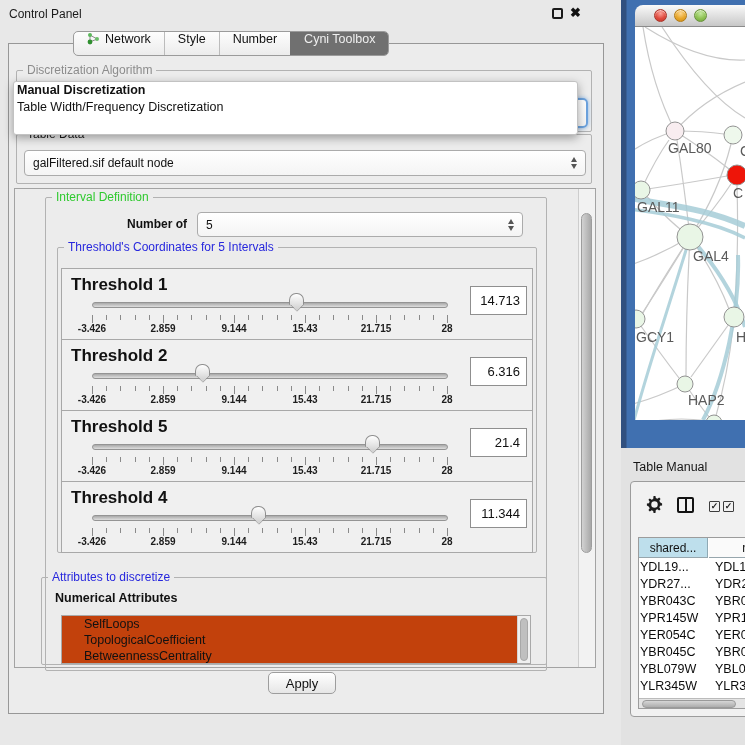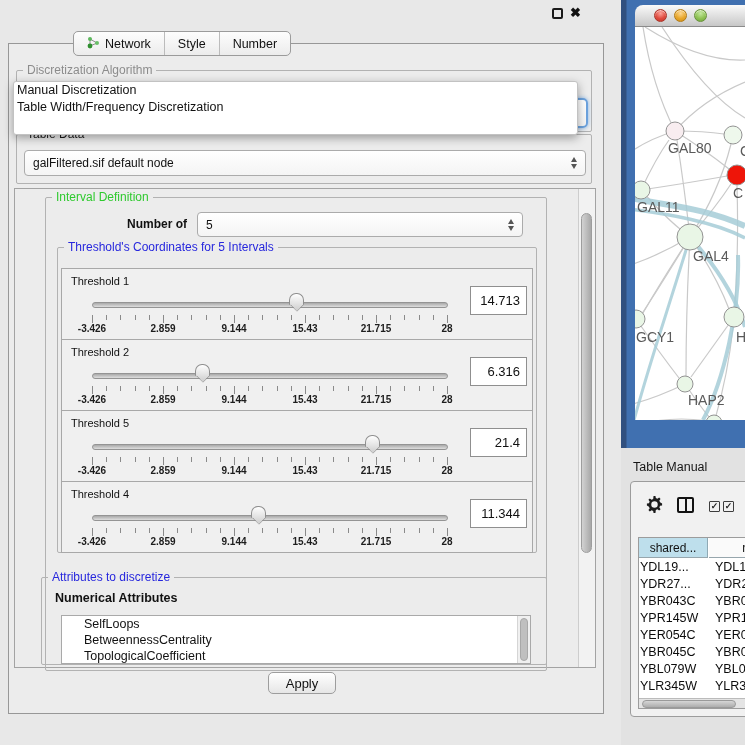--- a/index.html
+++ b/index.html
@@ -10,64 +10,64 @@
 
   
   .ttl{position:absolute;left:0;top:0;width:620px;height:27px;font-size:12px;
        display:flex;align-items:center;padding-left:9px;color:#1a1a1a}
   .float-ic{position:absolute;left:552px;top:8px;width:11px;height:11px;border:2px solid #1a1a1a;border-radius:2px}
   .close-ic{position:absolute;left:570px;top:5px;font-size:13px;font-weight:bold;color:#111}
   .mainpanel{position:absolute;left:8px;top:43px;width:596px;height:671px;background:#ececec;border:1px solid #979797}
 
   .tabstrip{position:absolute;display:flex;height:25px;background:linear-gradient(#fdfdfd,#ececec);
             border:1px solid #9b9b9b;border-radius:5px;overflow:hidden;z-index:6}
-  .tabstrip .tab{display:flex;align-items:center;gap:5px;padding:0 13px;font-size:12.5px;
+  .tabstrip .tab{display:flex;gap:5px;padding:0 13px;font-size:12.5px;
                  color:#111;border-left:1px solid #bcbcbc;cursor:default;white-space:nowrap}
   .tabstrip .tab:first-child{border-left:none}
   .tabstrip .tab.sel{background:#707070;color:#efefef;border-left-color:#707070}
 
   .group{position:absolute;border:1px solid #b2b2b2;border-radius:2px}
   .gtitle{position:absolute;top:-8px;left:6px;background:#ececec;padding:0 4px;font-size:12px;line-height:14px}
   .gt-gray{color:#8c8c8c}.gt-green{color:#2fca2f}.gt-blue{color:#2727dd}
 
   .combo{position:absolute;display:flex;align-items:center;background:linear-gradient(#ffffff,#f4f4f4);
          border:1px solid #ababab;border-radius:4px;font-size:12px;padding:0 8px}
   .combo.focus{border:2px solid #6ca2dd;box-shadow:0 0 4px #84b4e8}
   .stepper{margin-left:auto;display:flex;flex-direction:column;align-items:center}
   .stepper .up{width:0;height:0;border:3.5px solid transparent;border-bottom:5px solid #555;margin-bottom:2px}
   .stepper .dn{width:0;height:0;border:3.5px solid transparent;border-top:5px solid #555}
 
   .popup{position:absolute;left:13px;top:81px;width:565px;height:54px;background:#fff;
          border:1px solid #c2c2c2;border-radius:3px;box-shadow:0 3px 10px rgba(0,0,0,.35);z-index:50;font-size:12.5px}
   .p-prompt{height:19px;line-height:20px;text-align:center;color:#b5b5b5}
   .p-opt{height:17px;line-height:17px;padding-left:3px;color:#111}
-  .p-opt.hl{font-weight:normal}
+  .p-opt.hl{font-weight:bold}
 
   .scrollpane{position:absolute;left:14px;top:188px;width:582px;height:480px;background:#ececec;border:1px solid #a3a3a3}
   .vsb{position:absolute;right:0;top:0;bottom:0;width:17px;background:#f2f2f2;border-left:1px solid #cdcdcd}
   .vsb .thumb{position:absolute;left:2px;top:24px;width:11px;height:340px;border-radius:6px;
               background:linear-gradient(90deg,#d2d2d2,#a8a8a8);border:1px solid #9d9d9d}
 
   #thList{position:absolute;left:46px;top:80px;width:472px}
   .tpanel{position:relative;width:472px;height:72px;background:#f0f0f0;border:1px solid #a8a8a8;margin-top:-1px}
-  .tlab{position:absolute;left:9px;top:6px;font-size:11px;font-weight:normal}
+  .tlab{position:absolute;left:9px;top:6px;font-size:17px;font-weight:bold}
   .track{position:absolute;left:30px;top:33px;width:356px;height:6px;border-radius:3px;
          background:linear-gradient(#a9a9a9,#dedede);border:1px solid #949494}
   .tick{position:absolute;top:46px;width:1px;height:5px;background:#8a8a8a}
   .tick.maj{height:8px}
   .ticklab{position:absolute;top:54px;transform:translateX(-50%);font-size:10px;font-weight:bold;color:#1d1d1d;white-space:nowrap}
   .sthumb{position:absolute;top:24px;width:15px;height:12px;background:linear-gradient(#ffffff,#dcdcdc);
           border:1px solid #8f8f8f;border-bottom:none;border-radius:7px 7px 1px 1px}
   .sthumb::after{content:"";position:absolute;left:2px;top:6px;width:9px;height:9px;
           background:linear-gradient(135deg,#f4f4f4,#cdcdcd);border:1px solid #8f8f8f;border-top:none;border-left:none;
           transform:rotate(45deg);border-radius:1px}
   .vbox{position:absolute;left:408px;top:17px;width:57px;height:29px;background:#fff;border:1px solid #8f8f8f;
         font-size:13px;line-height:27px;text-align:right;padding-right:6px}
 
-  .listbox{position:absolute;left:46px;top:426px;width:470px;height:49px;background:#ffffff;border:1px solid #a9a9a9;overflow:hidden}
+  .listbox{position:absolute;left:46px;top:426px;width:470px;height:49px;background:#c2410c;border:1px solid #a9a9a9;overflow:hidden}
   .litem{height:16px;line-height:16px;padding-left:22px;font-size:12.5px}
   .lsb{position:absolute;right:0;top:0;bottom:0;width:13px;background:#f0f0f0;border-left:1px solid #d5d5d5}
   .lsb .thumb{position:absolute;left:2px;top:2px;width:8px;height:43px;border-radius:5px;background:#bfbfbf;border:1px solid #a8a8a8}
 
   .btn{position:absolute;display:flex;align-items:center;justify-content:center;font-size:13px;
        background:linear-gradient(#ffffff,#e6e6e6);border:1px solid #9d9d9d;border-radius:5px}
 
   
   #netwin{position:absolute;left:621px;top:0;width:124px;height:448px;
           background:linear-gradient(90deg,#31507f 0px,#31507f 5px,#4070b0 6px)}
@@ -97,20 +97,23 @@
   .tc2{width:80px;padding-left:7px;overflow:hidden;white-space:nowrap}
   #hsb{position:absolute;left:0;top:160px;width:107px;height:11px;background:#e4e4e4;border-top:1px solid #bbb}
   #hsb .thumb{position:absolute;left:3px;top:1px;width:94px;height:8px;border-radius:5px;
               background:linear-gradient(#d6d6d6,#adadad);border:1px solid #9a9a9a}
 </style>
 </head>
 <body>
 
 <div id="frame">
 
+  <div class="ttl">
+    <span>Control Panel</span>
+  </div>
   <span class="float-ic"></span>
   <span class="close-ic">✖</span>
 
   <div class="mainpanel"></div>
 
   <div class="tabstrip" id="topTabs" style="left:73px;top:31px">
       <div class="tab">
         <span><svg width="13" height="13" viewBox="0 0 13 13">
             <line x1="3" y1="3" x2="10" y2="7" stroke="#8a8a8a"></line>
             <line x1="3" y1="10" x2="10" y2="7" stroke="#8a8a8a"></line>
@@ -119,20 +122,23 @@
             <circle cx="3" cy="10" r="2.4" fill="#2f8f2f"></circle>
             <circle cx="10" cy="7" r="2" fill="#6abf69"></circle>
           </svg></span>
         <span>Network</span>
       </div>
       <div class="tab">
         <span>Style</span>
       </div>
       <div class="tab">
         <span>Number</span>
+      </div>
+      <div class="tab sel">
+        <span>Cyni Toolbox</span>
       </div>
     </div>
 
   <div class="group" style="left:16px;top:70px;width:576px;height:62px">
     <span class="gtitle gt-gray">Discretization Algorithm</span>
   </div>
   <div class="combo focus" style="left:24px;top:98px;width:564px;height:30px;border-radius:5px"></div>
 
   <div class="popup">
     <div class="p-opt hl">Manual Discretization</div>
@@ -324,22 +330,22 @@
         </div>
       </div>
 
     <div class="group" style="left:26px;top:388px;width:506px;height:88px">
       <span class="gtitle gt-blue">Attributes to discretize</span>
     </div>
     <div class="abs" style="left:40px;top:402px;font-size:12.5px;font-weight:bold">Numerical Attributes</div>
     <div class="listbox">
       <div id="attrList">
           <div class="litem">SelfLoops</div>
+          <div class="litem">TopologicalCoefficient</div>
           <div class="litem">BetweennessCentrality</div>
-          <div class="litem">TopologicalCoefficient</div>
         </div>
       <div class="lsb">
           <div class="thumb"></div>
         </div>
     </div>
 
     <div class="vsb">
       <div class="thumb"></div>
     </div>
   </div>

